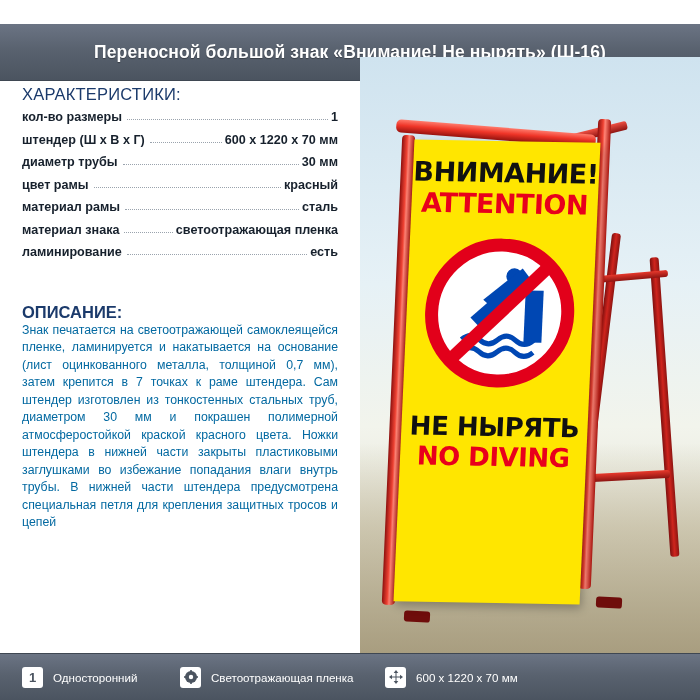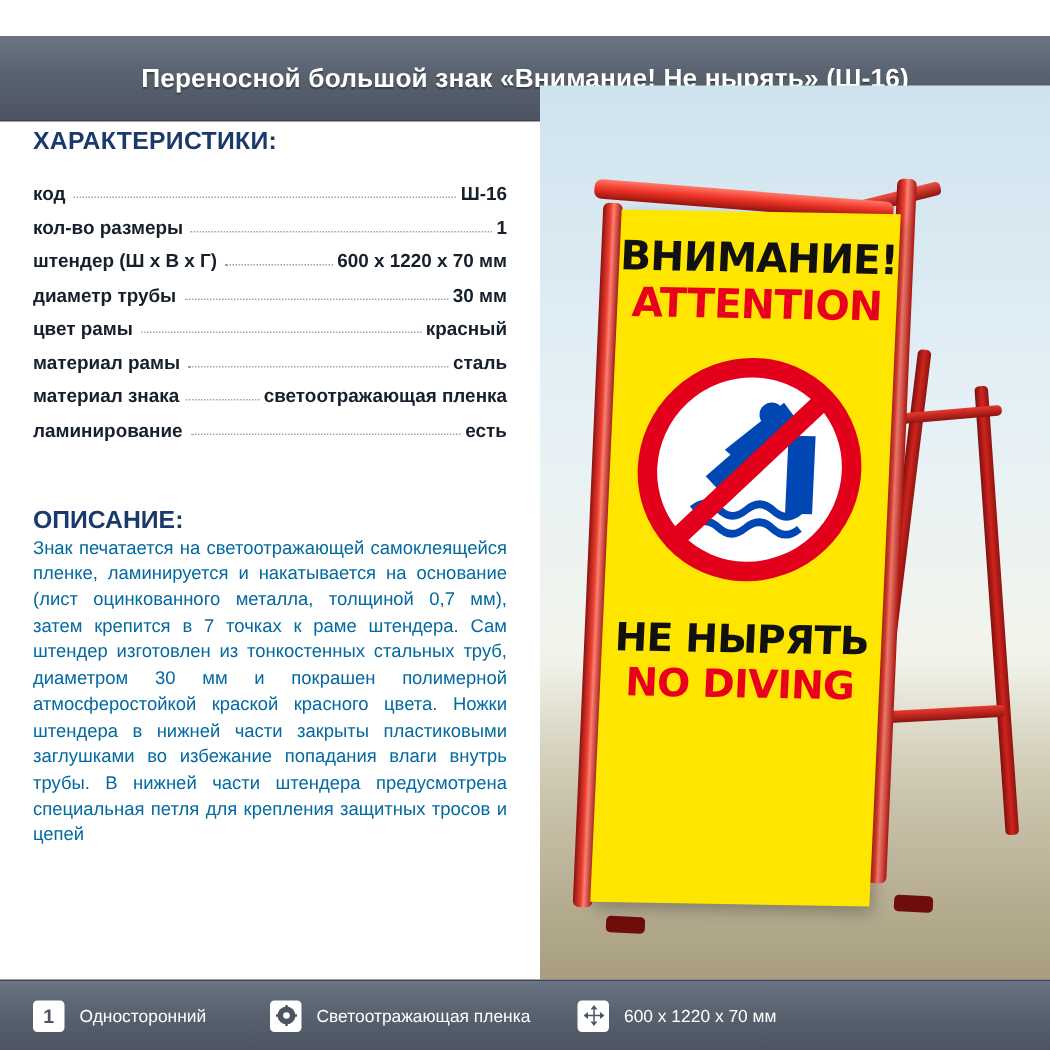--- a/index.html
+++ b/index.html
@@ -33,23 +33,23 @@
   }
   
   .left-col {
     position: absolute; left: 0; top: 57px;
     width: 360px; height: 596px;
     padding: 28px 22px 10px 22px;
   }
   .section-title {
     color: #1b3a6b;
     font-size: 16.5px;
-    font-weight: bold;
+    font-weight: normal;
     letter-spacing: 0.2px;
-    margin-bottom: 18px;
+    margin-bottom: 6px;
   }
   .spec-list { list-style: none; }
   .spec-row {
     display: flex; align-items: flex-end;
     font-size: 12.6px;
     color: #16202c;
     font-weight: bold;
     margin-bottom: 8.5px;
     white-space: nowrap;
   }
@@ -180,25 +180,20 @@
 <div class="page">
 
   <div class="header">
     <div class="header-title">Переносной большой знак «Внимание! Не нырять» (Ш-16)</div>
   </div>
 
   <div class="left-col">
     <div class="section-title">ХАРАКТЕРИСТИКИ:</div>
 
     <ul class="spec-list">
-      <li class="spec-row">
-        <span class="spec-label">код</span>
-        <span class="spec-dots"></span>
-        <span class="spec-value">Ш-16</span>
-      </li>
       <li class="spec-row">
         <span class="spec-label">кол-во  размеры</span>
         <span class="spec-dots"></span>
         <span class="spec-value">1</span>
       </li>
       <li class="spec-row">
         <span class="spec-label">штендер (Ш х В х Г)</span>
         <span class="spec-dots"></span>
         <span class="spec-value">600 x 1220 x 70 мм</span>
       </li>

